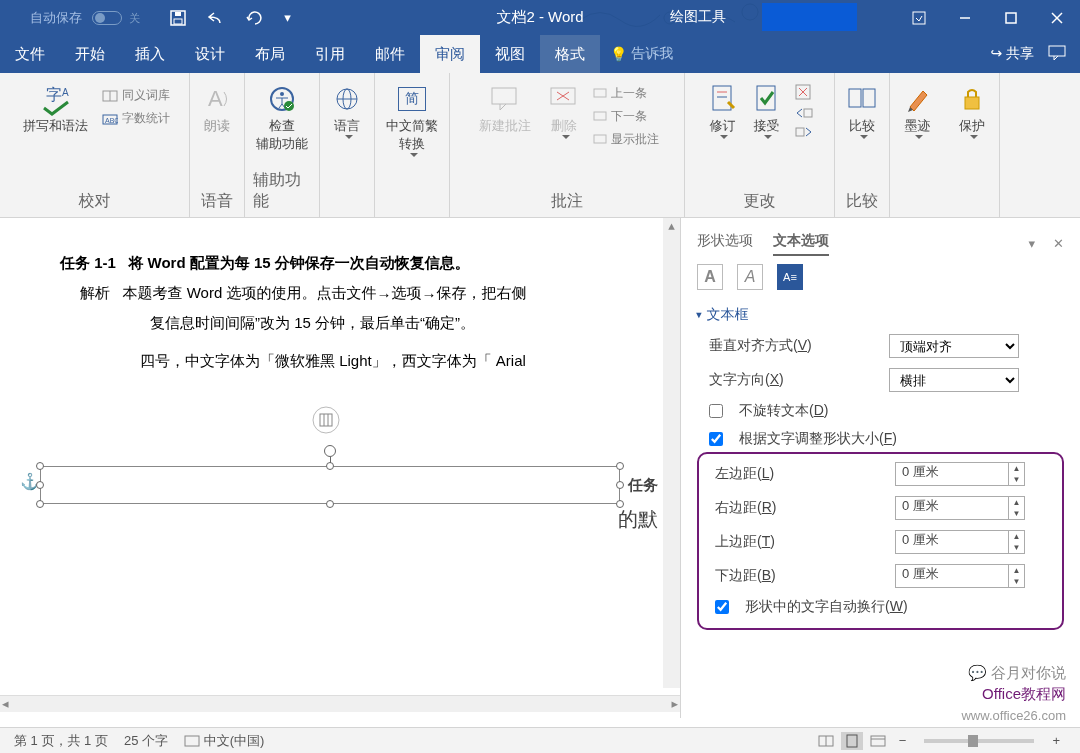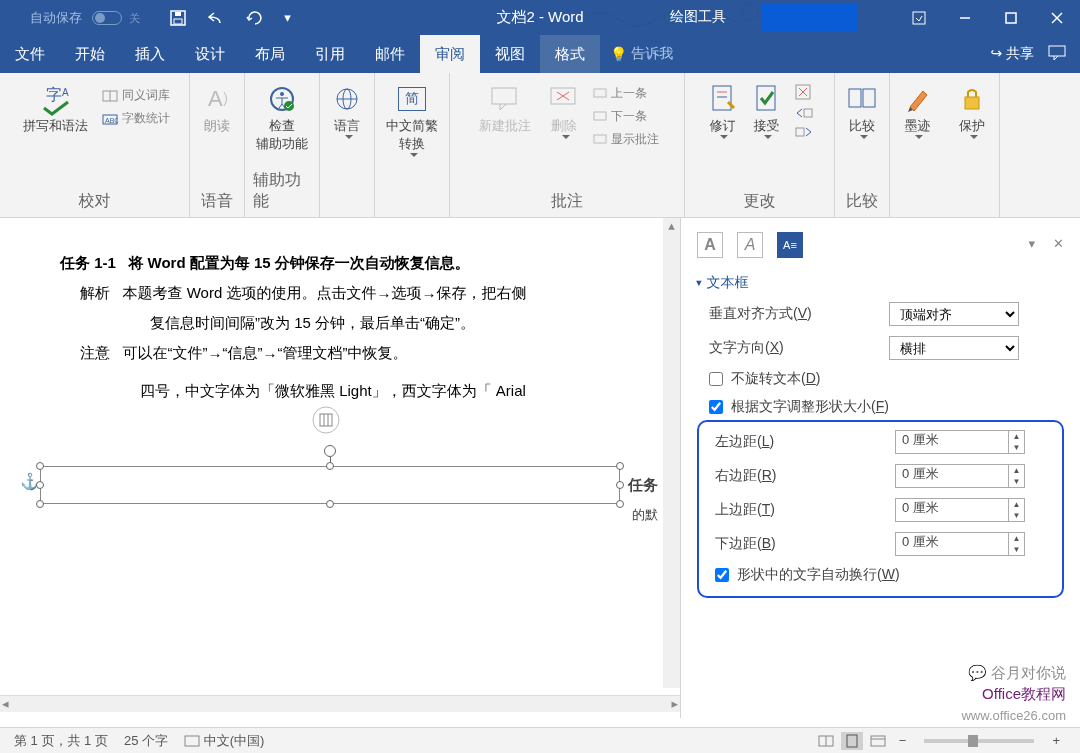--- a/index.html
+++ b/index.html
@@ -51,23 +51,23 @@
 .sect{font-size:14px;}
 .sect .shead{color:#2b579a;font-size:14px;margin-bottom:10px;}
 .sect .shead::before{content:"▸";display:inline-block;transform:rotate(90deg);margin-right:4px;font-size:11px;}
 .row{display:flex;align-items:center;margin-bottom:10px;padding-left:12px;}
 .row .rlbl{flex:0 0 180px;font-size:14px;}
 .row select,.row .spin{width:130px;height:24px;border:1px solid #ababab;font-size:13px;padding-left:6px;background:#fff;}
 .spin{display:flex;align-items:flex-start;position:relative;}
 .spin .val{flex:1;}
 .spin .arr{position:absolute;right:0;top:0;width:16px;height:100%;display:flex;flex-direction:column;border-left:1px solid #ababab;}
 .spin .arr span{flex:1;font-size:8px;text-align:center;line-height:11px;color:#555;}
-.chk{display:flex;align-items:center;gap:8px;padding-left:12px;margin-bottom:10px;font-size:14px;}
+.chk{display:flex;align-items:center;gap:16px;padding-left:12px;margin-bottom:10px;font-size:14px;}
 .chk input{width:14px;height:14px;}
-.redbox{border:2px solid #1d4ed8;border-radius:10px;padding:8px 4px 2px;margin-top:-6px;}
+.redbox{border:2px solid #701a75;border-radius:10px;padding:8px 4px 2px;margin-top:-6px;}
 .status{position:absolute;left:0;bottom:0;width:1080px;height:26px;background:#f3f3f3;border-top:1px solid #d4d4d4;display:flex;align-items:center;padding:0 14px;font-size:13px;color:#555;gap:16px;}
 .status .right{margin-left:auto;display:flex;align-items:center;gap:4px;}
 .viewbtn{width:22px;height:18px;border:1px solid transparent;display:inline-flex;align-items:center;justify-content:center;color:#777;}
 .slider{width:110px;height:4px;background:#ccc;position:relative;margin:0 8px;}
 .slider::before{content:"";position:absolute;left:40%;top:-4px;width:10px;height:12px;background:#999;}
 .wm{position:absolute;right:14px;bottom:28px;text-align:right;font-size:15px;color:#9a9a9a;line-height:1.4;pointer-events:none;}
 .wm .a{font-weight:normal;color:#8a8a8a;}
 .wm .b{color:#701a75;}
 .wm .c{color:#9a9a9a;font-size:13px;}
 .hscroll{position:absolute;left:0;top:695px;width:680px;height:17px;background:#f0f0f0;border-top:1px solid #ddd;}
@@ -365,26 +365,25 @@
     </div>
     <div class="lbl"></div>
   </div>
 </div>
 
 <div class="darea">
   <div class="doc">
     <div><span class="bold">任务 1-1</span>&nbsp;&nbsp;&nbsp;<span class="bold">将 Word 配置为每 15 分钟保存一次自动恢复信息。</span></div>
     <div class="para"><span>解析</span>&nbsp;&nbsp;&nbsp;<span>本题考查 Word 选项的使用。点击文件→选项→保存，把右侧</span></div>
     <div class="para" style="padding-left:90px"><span>复信息时间间隔”改为 15 分钟，最后单击“确定”。</span></div>
-    <div class="para"><span>注意</span>&nbsp;&nbsp;&nbsp;<span>可以在“文件”→“信息”→“管理文档”中恢复。</span></div>
     <div style="height:8px"></div>
     <div style="padding-left:80px"><span>四号，中文字体为「微软雅黑 Light」，西文字体为「 Arial</span></div>
   </div>
   <div style="position:absolute;right:22px;top:258px;font-size:15px;font-weight:bold">任务</div>
-  <div style="position:absolute;right:22px;top:288px;font-size:13px">的默</div>
+  <div style="position:absolute;right:22px;top:288px;font-size:20px">的默</div>
   <div class="scroll">
     <div style="position:absolute;top:0;width:100%;height:16px;text-align:center;color:#888">▴</div>
   </div>
 </div>
 
 <div class="anchor" style="top:472px">⚓</div>
 <div class="txtbox" style="top:466px;left:40px;width:580px">
   <div class="handle" style="left:-5px;top:-5px"></div>
     <div class="handle" style="left:50%;top:-5px;margin-left:-4px"></div>
     <div class="handle" style="right:-5px;top:-5px"></div>
@@ -400,20 +399,24 @@
       <rect x="9" y="9" width="12" height="12" fill="none" stroke="#888"></rect>
       <path d="M13 9 L13 21 M17 9 L17 21" stroke="#888"></path>
     </svg>
 </div>
 
 <div class="pane">
   <div class="ctl">
     <span>▾</span>
     <span>✕</span>
   </div>
+  <div class="optabs">
+    <div class="t">形状选项</div>
+    <div class="t active">文本选项</div>
+  </div>
   <div class="iconrow">
     <div class="ib" style="font-weight:bold;font-size:16px">A</div>
     <div class="ib" style="font-style:italic;font-size:16px">A</div>
     <div class="ib active" style="font-size:11px">A≡</div>
   </div>
   <div class="sect">
     <div class="shead">文本框</div>
     <div class="row">
       <div class="rlbl"><span>垂直对齐方式(<u>V</u>)</span></div>
       <select><option>顶端对齐</option></select>

